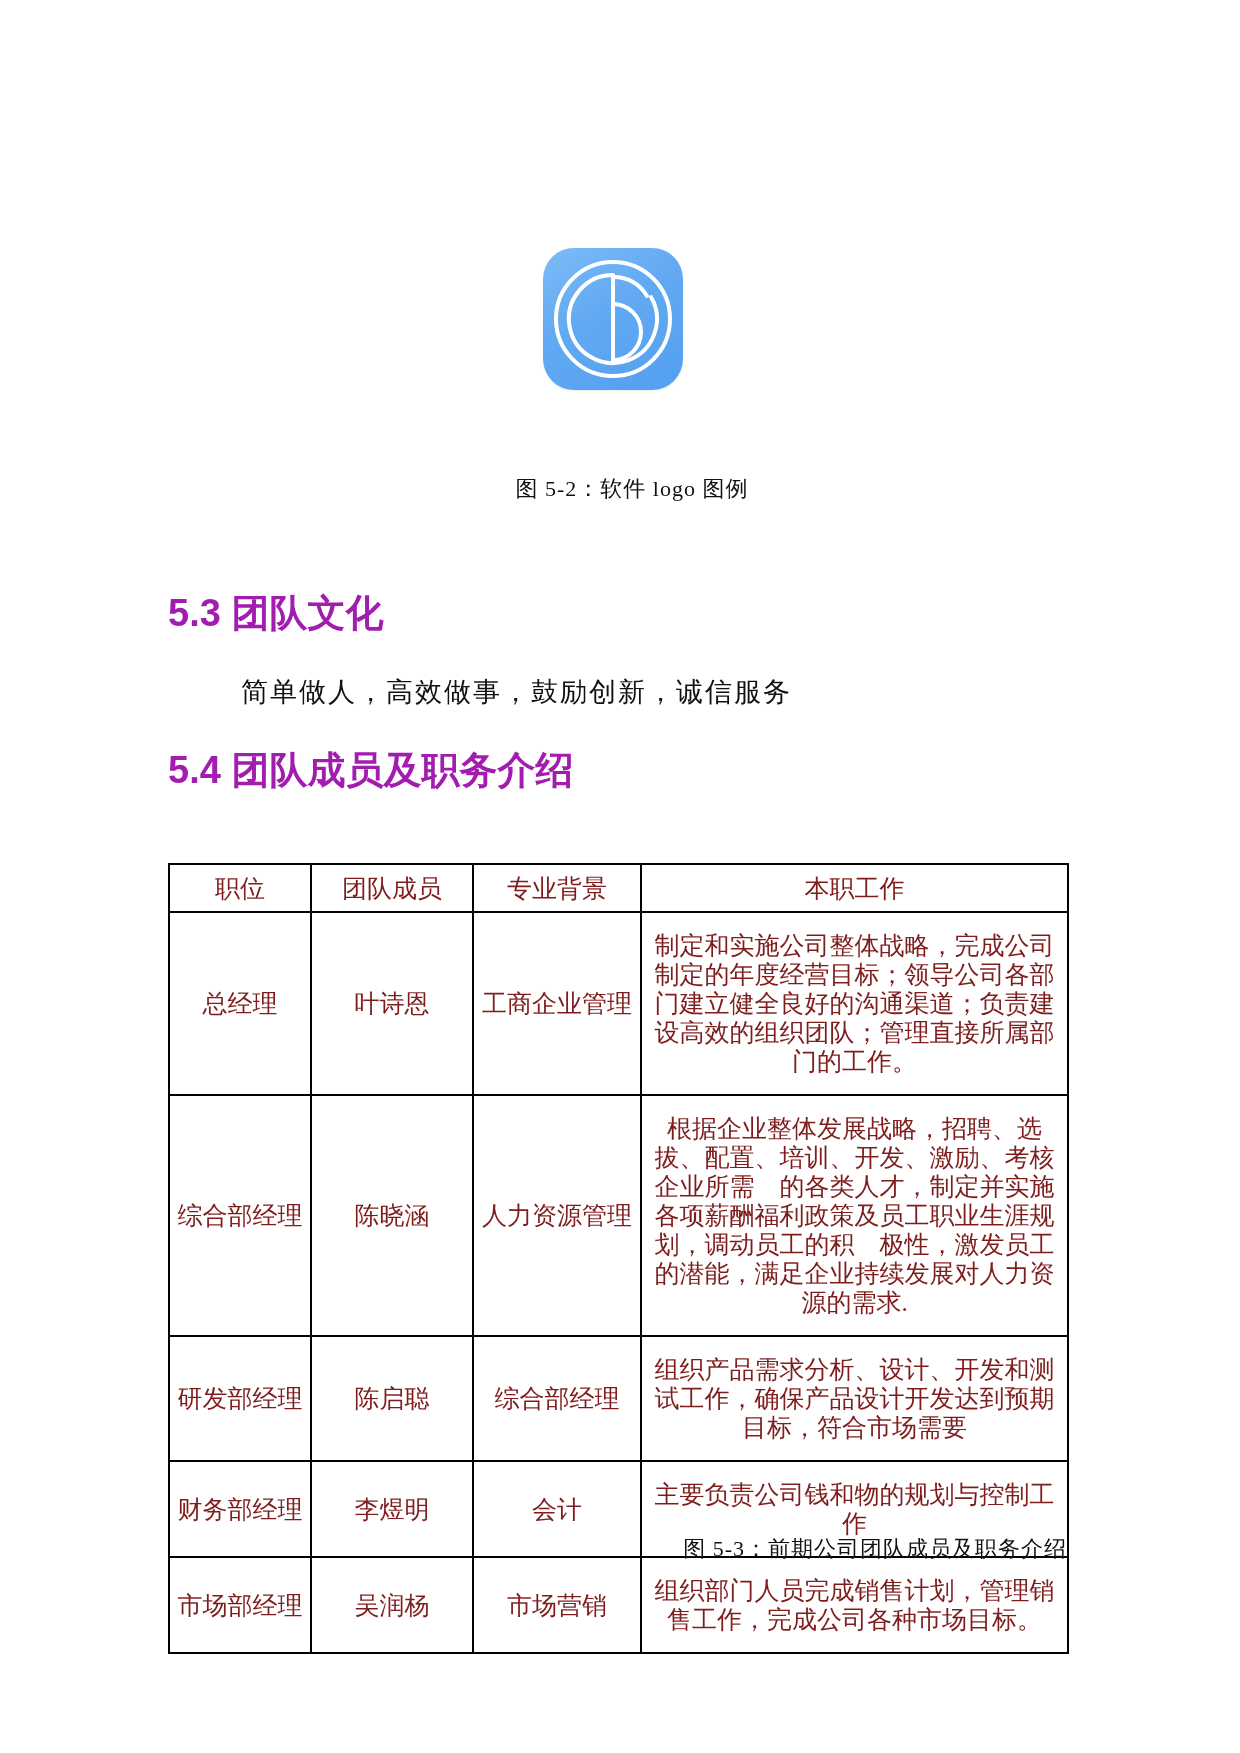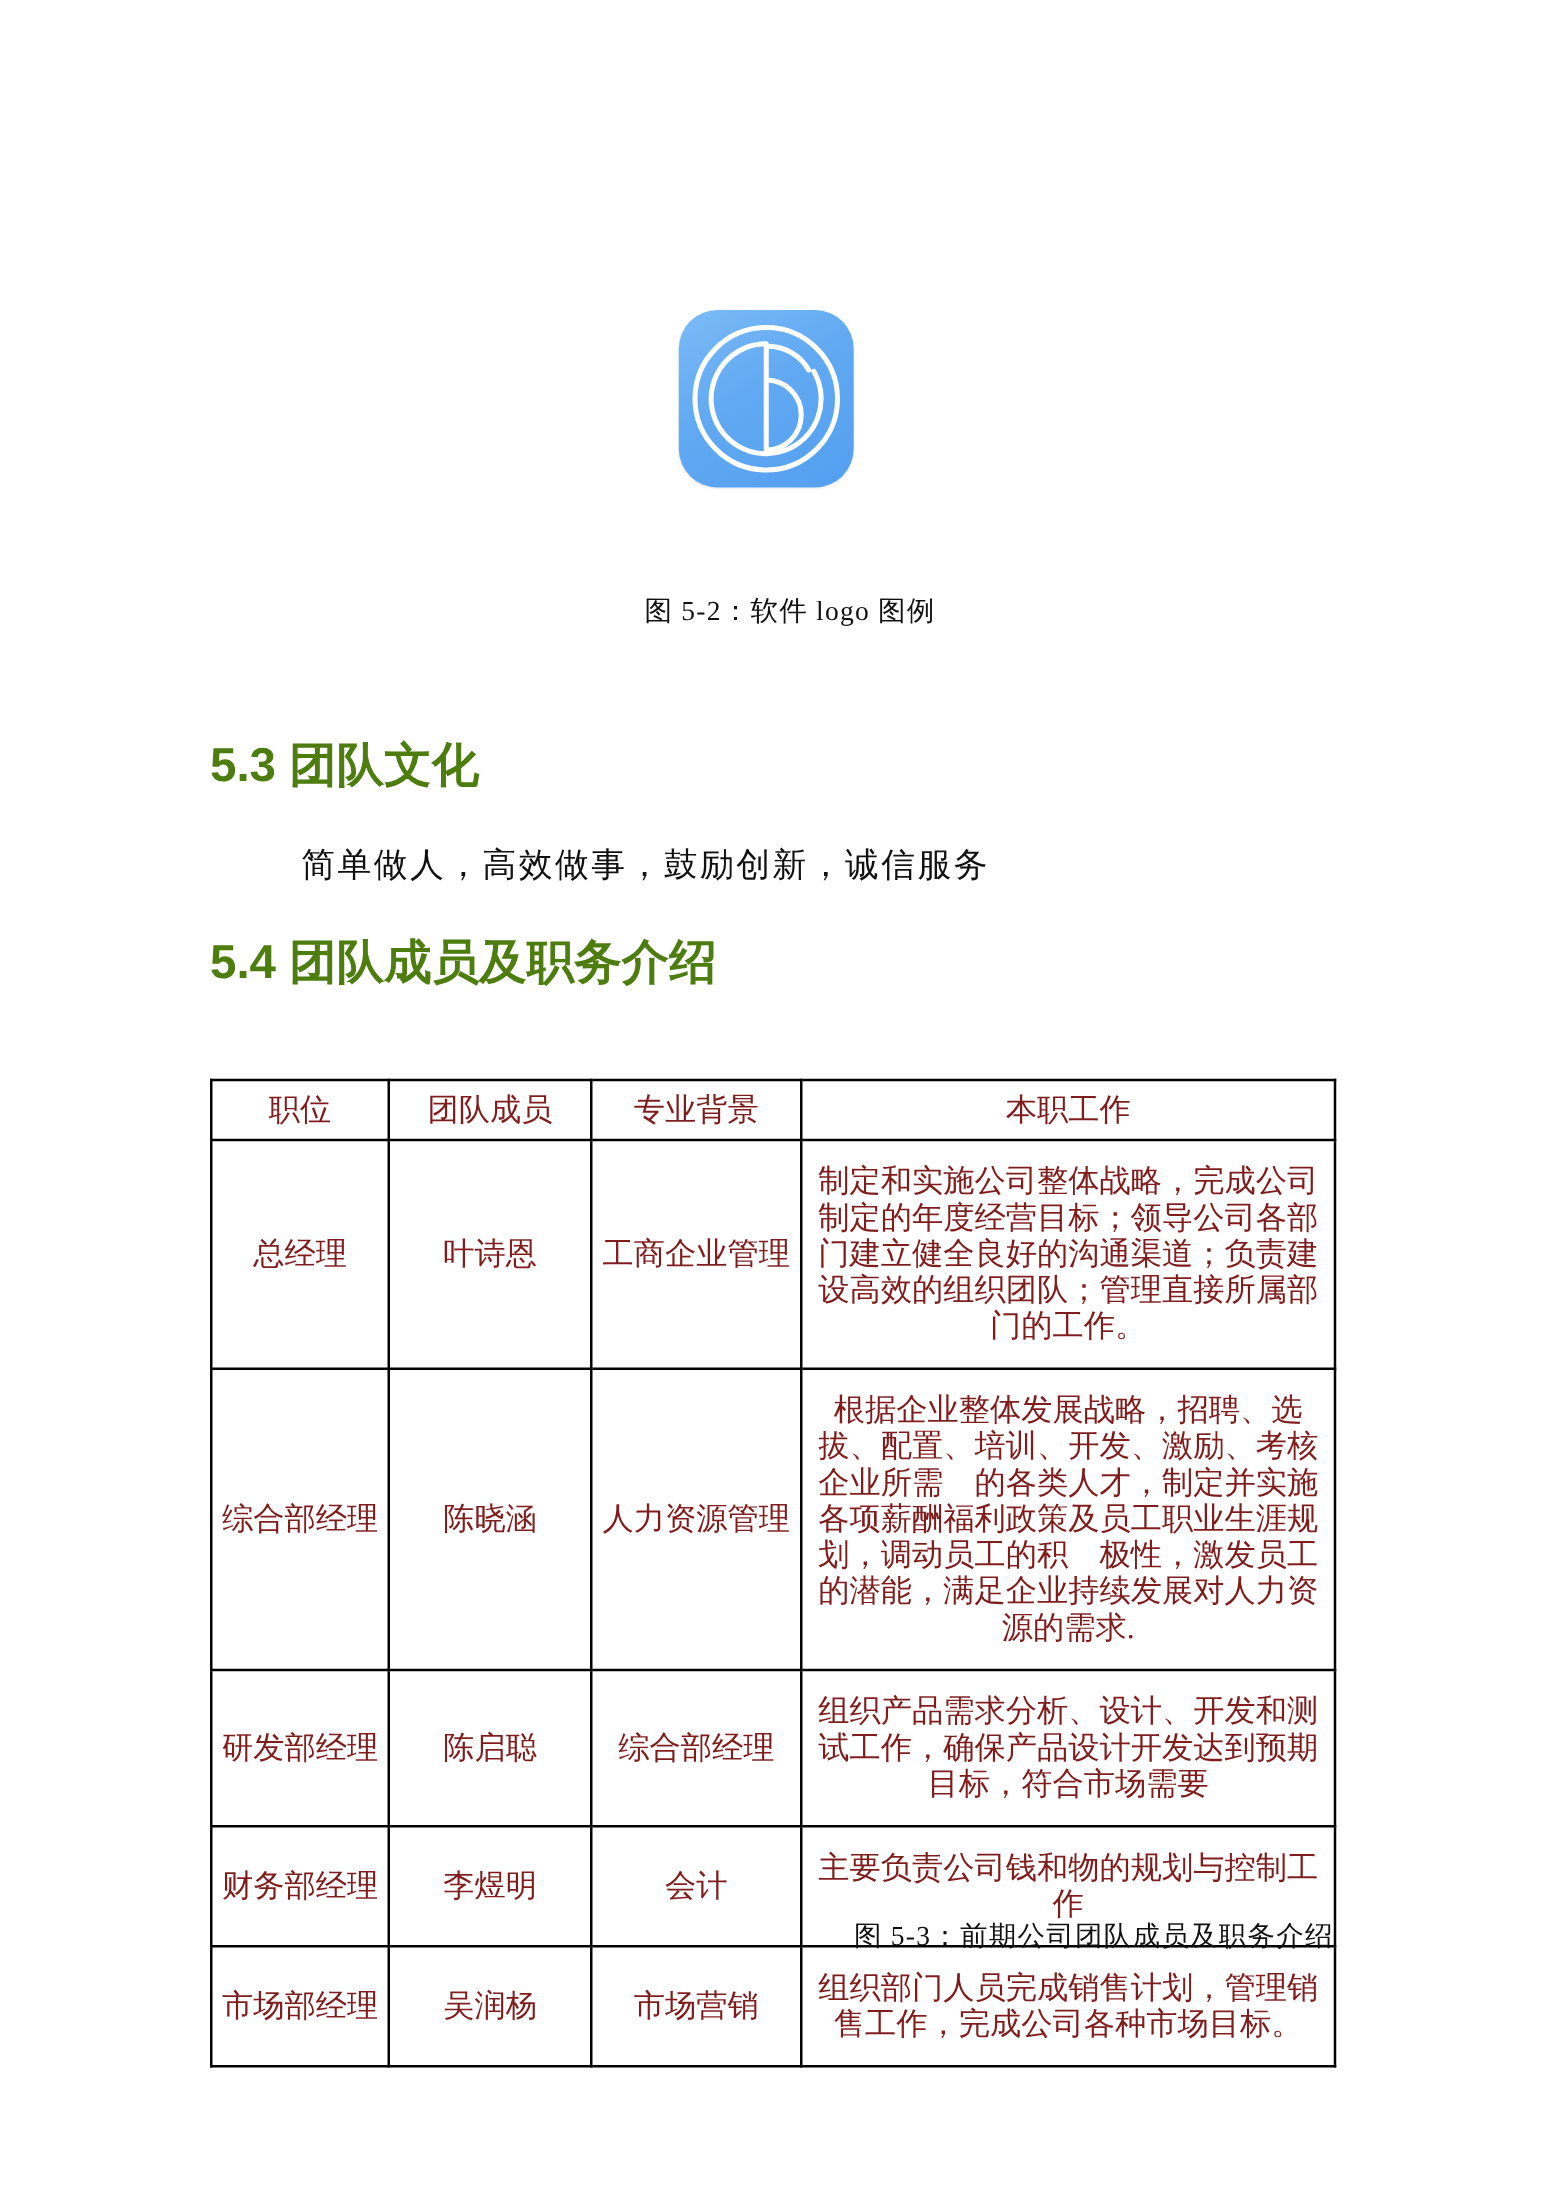--- a/index.html
+++ b/index.html
@@ -28,21 +28,21 @@
   }
   .caption-1 { left:0; width:1240px; top:474px;padding-left:12px; }
   .caption-2 { left:168px; width:899px; top:1534px;text-align:right; }
   .sec-heading {
     position:absolute; left:168px;
     font-family:"Liberation Sans", sans-serif;
     font-weight:bold;
     font-size:38px;
     line-height:46px;
     white-space:nowrap;
-    color:#4d7c0f;
+    color:#a21caf;
   }
   .h53 { top:590px; }
   .h54 { top:747px; }
   .motto {
     position:absolute; left:241px; top:674px;
     font-size:27px; letter-spacing:2px;
     white-space:nowrap;
   }
   table.team {
     position:absolute; left:168px; top:863px;

